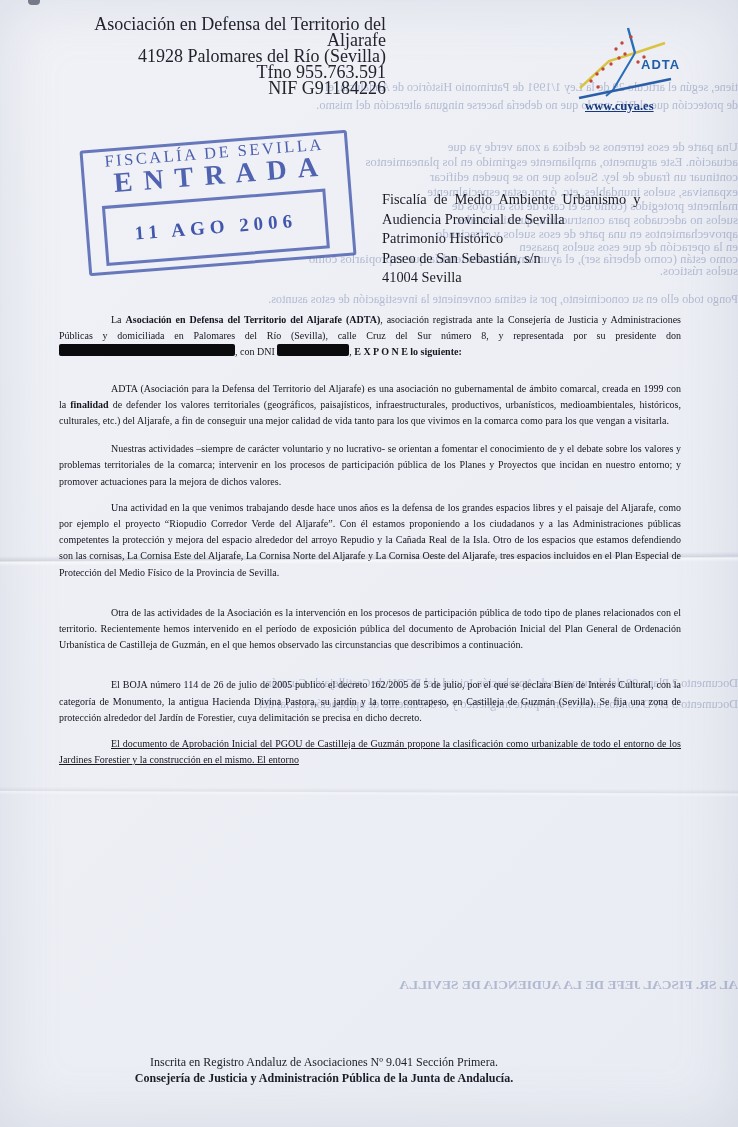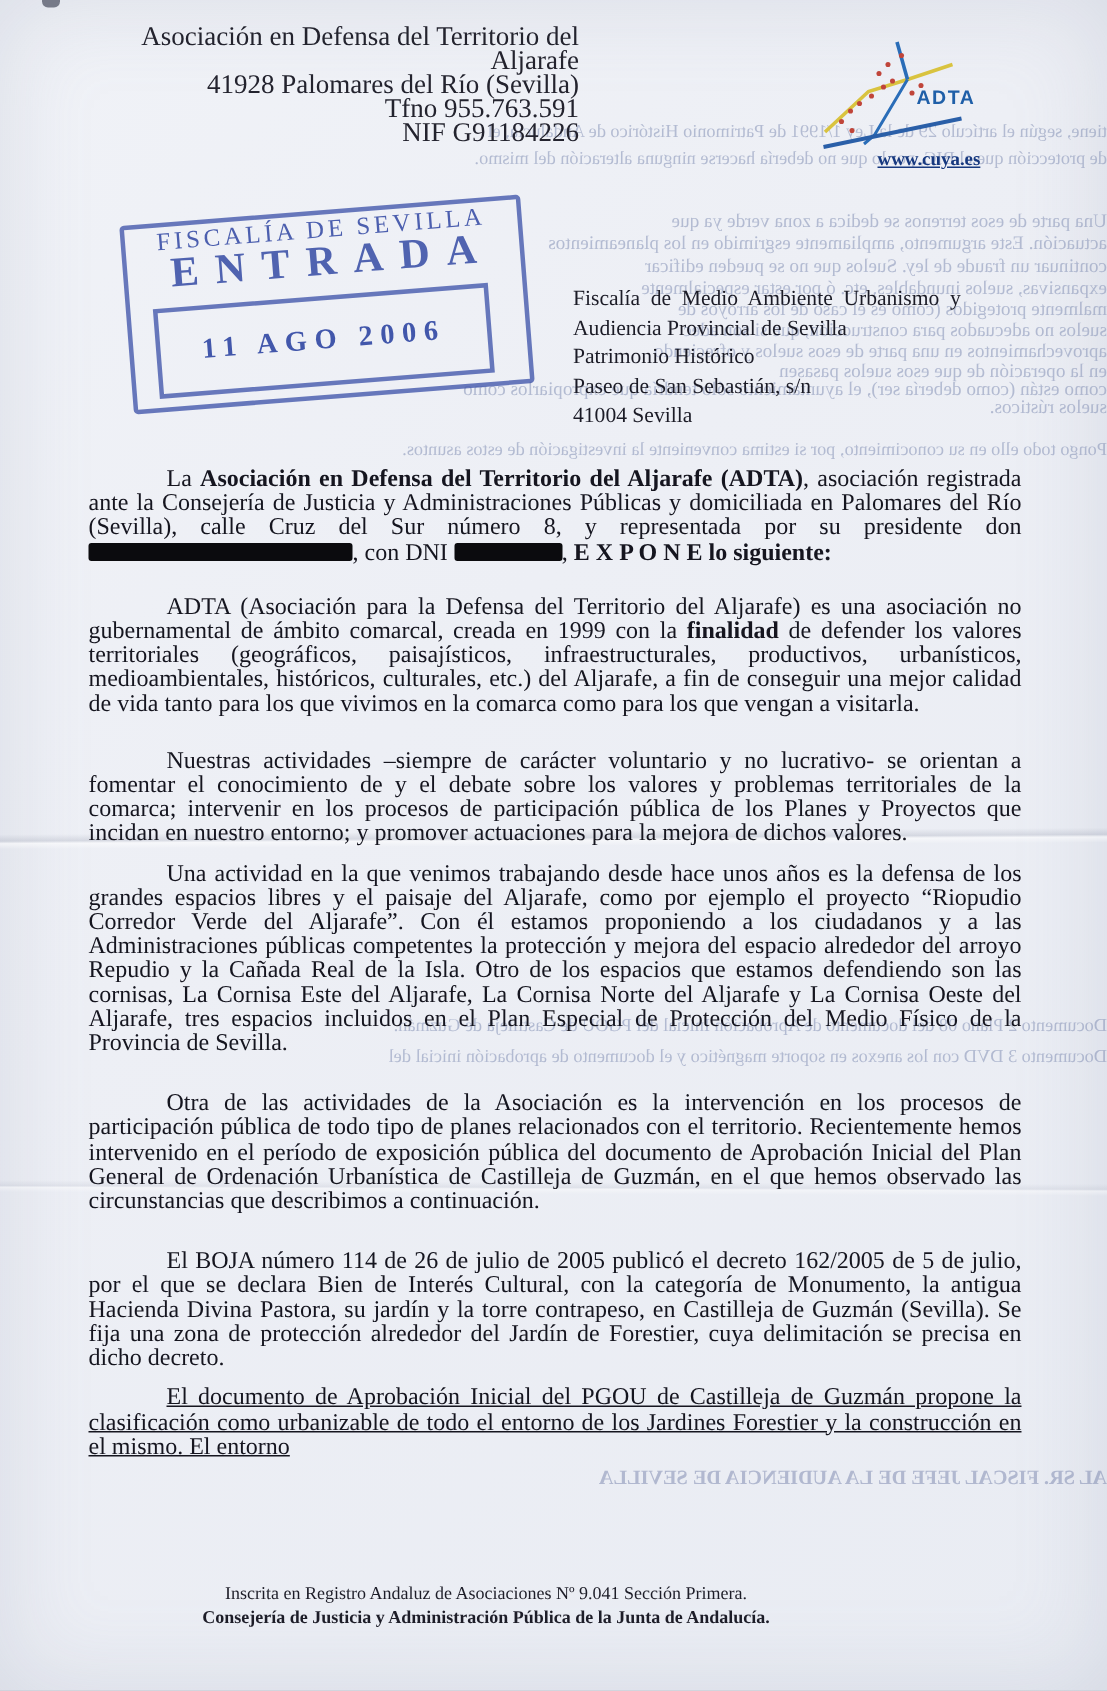--- a/index.html
+++ b/index.html
@@ -11,45 +11,45 @@
   
   .bleed{position:absolute;left:0;width:738px;transform:scaleX(-1);
          color:rgba(132,144,180,.55);font-size:12.8px;white-space:nowrap;
          overflow:hidden;font-family:"Liberation Serif",serif;pointer-events:none;z-index:1;}
   .bleed.small{font-size:12.2px;}
   .bleed.bold{font-weight:bold;color:rgba(120,132,172,.5);}
   
   #sender{left:54px;top:16px;width:332px;text-align:right;font-size:18px;
           line-height:16px;color:#23232e;z-index:2;}
   
-  #logo{left:545px;top:24px;z-index:2;}
+  #logo{left:575px;top:24px;z-index:2;}
   #logo-url{left:585px;top:99px;font-size:12.6px;font-weight:bold;color:#16387f;
             text-decoration:underline;z-index:2;}
   
   #stamp{left:84px;top:140px;width:268px;height:126px;transform:rotate(-4.5deg);z-index:3;}
   #stamp .frame{position:absolute;inset:0;border:3px solid rgba(64,85,170,.78);border-radius:3px;}
   #stamp .l1{position:absolute;top:3px;width:100%;text-align:center;font-size:16.5px;
              letter-spacing:2.5px;color:rgba(62,83,168,.92);}
   #stamp .l2{position:absolute;top:19px;width:100%;text-align:center;font-size:28px;
              font-weight:bold;letter-spacing:11px;text-indent:11px;color:rgba(62,83,168,.9);}
   #stamp .datebox{position:absolute;left:18px;top:57px;right:26px;bottom:9px;
              border:3px solid rgba(64,85,170,.78);display:flex;align-items:center;
              justify-content:center;font-size:19px;letter-spacing:5px;font-weight:600;
              color:rgba(56,78,166,.95);}
   
   #recipient{left:382px;top:190px;width:310px;font-size:14.4px;line-height:19.6px;
              color:#1b1b26;z-index:4;}
   #recipient .wide{word-spacing:3.5px;}
   
-  #bodytext{left:59px;top:312px;width:622px;color:#15151f;font-size:16px;
+  #bodytext{left:59px;top:312px;width:622px;color:#15151f;font-size:10px;
             line-height:16.2px;text-align:justify;z-index:2;}
   #bodytext p{margin:0;text-indent:52px;}
   #bodytext p+p{margin-top:14px;}
   #bodytext .b{font-weight:bold;}
-  #bodytext .mt20{margin-top:20px;} #bodytext .mt4{margin-top:22px;}
+  #bodytext .mt20{margin-top:20px;} #bodytext .mt4{margin-top:12px;}
   #bodytext .mt10{margin-top:10px;} #bodytext .mt12{margin-top:24px;}
   #bodytext .mt36{margin-top:36px;} #bodytext .mt22{margin-top:10px;text-decoration:underline;}
   .redact{display:inline-block;background:#0b0b0e;height:12px;border-radius:2px;
           vertical-align:-1px;}
   
   #footer{left:0;top:1054px;width:648px;text-align:center;font-size:12px;
           line-height:16px;color:#1d1d28;z-index:2;font-family:Liberation Serif, serif;}
   #footer .f2{font-weight:bold;text-align:center;}
   
   .crease{position:absolute;left:0;width:100%;pointer-events:none;z-index:1;}

